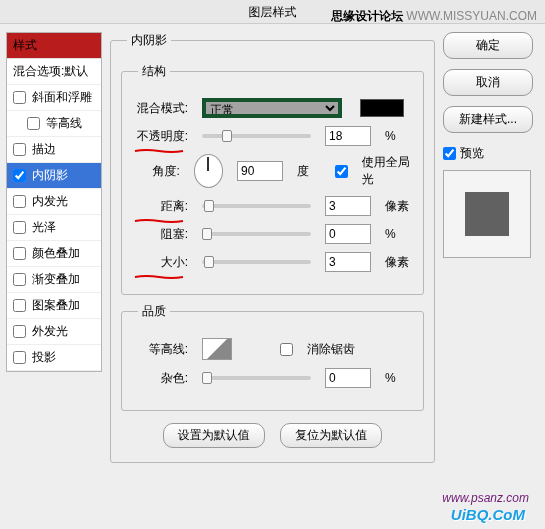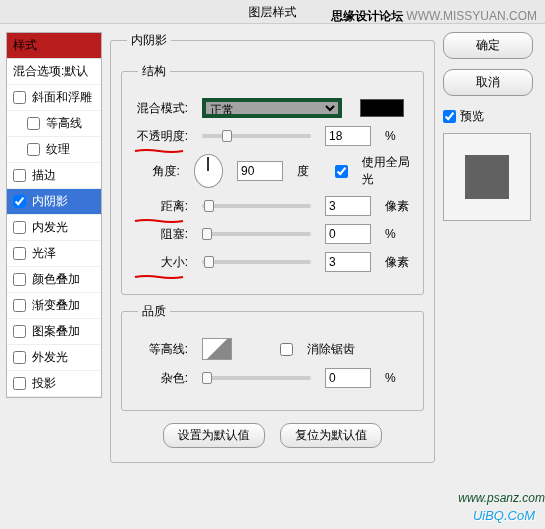--- a/index.html
+++ b/index.html
@@ -34,22 +34,22 @@
 .dial .needle{position:absolute;left:50%;top:50%;width:2px;height:14px;background:#333;transform-origin:top center;transform:translate(-50%,0) rotate(0deg);}
 .contour{width:30px;height:22px;border:1px solid #999;background:linear-gradient(135deg,#fff 48%,#888 52%);display:inline-block;}
 .btns-row{text-align:center;margin-top:12px;}
 .btn{display:inline-block;padding:3px 14px;border:1px solid #999;border-radius:10px;background:linear-gradient(#fff,#e5e5e5);margin:0 6px;cursor:pointer;}
 .right{width:96px;flex-shrink:0;}
 .rbtn{display:block;width:90px;padding:4px 0;text-align:center;border:1px solid #999;border-radius:10px;background:linear-gradient(#fff,#e5e5e5);margin-bottom:10px;cursor:pointer;}
 .preview{margin-top:6px;}
 .preview-lbl{padding:2px 0;display:flex;align-items:center;gap:4px;}
 .preview-box{width:88px;height:88px;border:1px solid #aaa;background:#f4f4f4;display:flex;align-items:center;justify-content:center;margin-top:6px;}
 .preview-inner{width:44px;height:44px;background:#616161;}
-.footer-wm{position:absolute;right:10px;bottom:6px;font-size:13px;color:#1aa0e6;font-weight:normal;font-style:italic;text-shadow:1px 1px 0 #fff;}
-.footer-wm2{position:absolute;right:0;bottom:24px;font-size:12px;color:#14532d;font-style:italic;}
+.footer-wm{position:absolute;right:20px;bottom:6px;font-size:15px;color:#1aa0e6;font-weight:bold;font-style:italic;text-shadow:1px 1px 0 #fff;}
+.footer-wm2{position:absolute;right:16px;bottom:24px;font-size:12px;color:#701a75;font-style:italic;}
 </style>
 </head>
 <body>
 
 <div class="dialog">
   <div class="titlebar">
     <span>图层样式</span>
     <span class="wm1"><b>思缘设计论坛</b> <span>WWW.MISSYUAN.COM</span></span>
   </div>
   <div class="content">
@@ -59,24 +59,20 @@
         <div class="left-head">样式</div>
         <div class="left-row">混合选项:默认</div>
         <div id="style-list">
             <div class="left-row">
               <input type="checkbox" style="">
               <span>斜面和浮雕</span>
             </div>
             <div class="left-row left-sub">
               <input type="checkbox" style="">
               <span>等高线</span>
-            </div>
-            <div class="left-row left-sub">
-              <input type="checkbox" style="">
-              <span>纹理</span>
             </div>
             <div class="left-row">
               <input type="checkbox" style="">
               <span>描边</span>
             </div>
             <div class="left-row sel">
               <input type="checkbox" checked="" style="">
               <span>内阴影</span>
             </div>
             <div class="left-row">
@@ -197,20 +193,21 @@
         <div class="btns-row">
           <span class="btn">设置为默认值</span>
           <span class="btn">复位为默认值</span>
         </div>
       </fieldset>
     </div>
 
     <div class="right">
       <span class="rbtn">确定</span>
       <span class="rbtn">取消</span>
+      <span class="rbtn">新建样式...</span>
       <div class="preview">
         <div class="preview-lbl">
             <input type="checkbox" checked="" style="">
             <span>预览</span>
           </div>
         <div class="preview-box">
             <div class="preview-inner"></div>
           </div>
       </div>
     </div>

